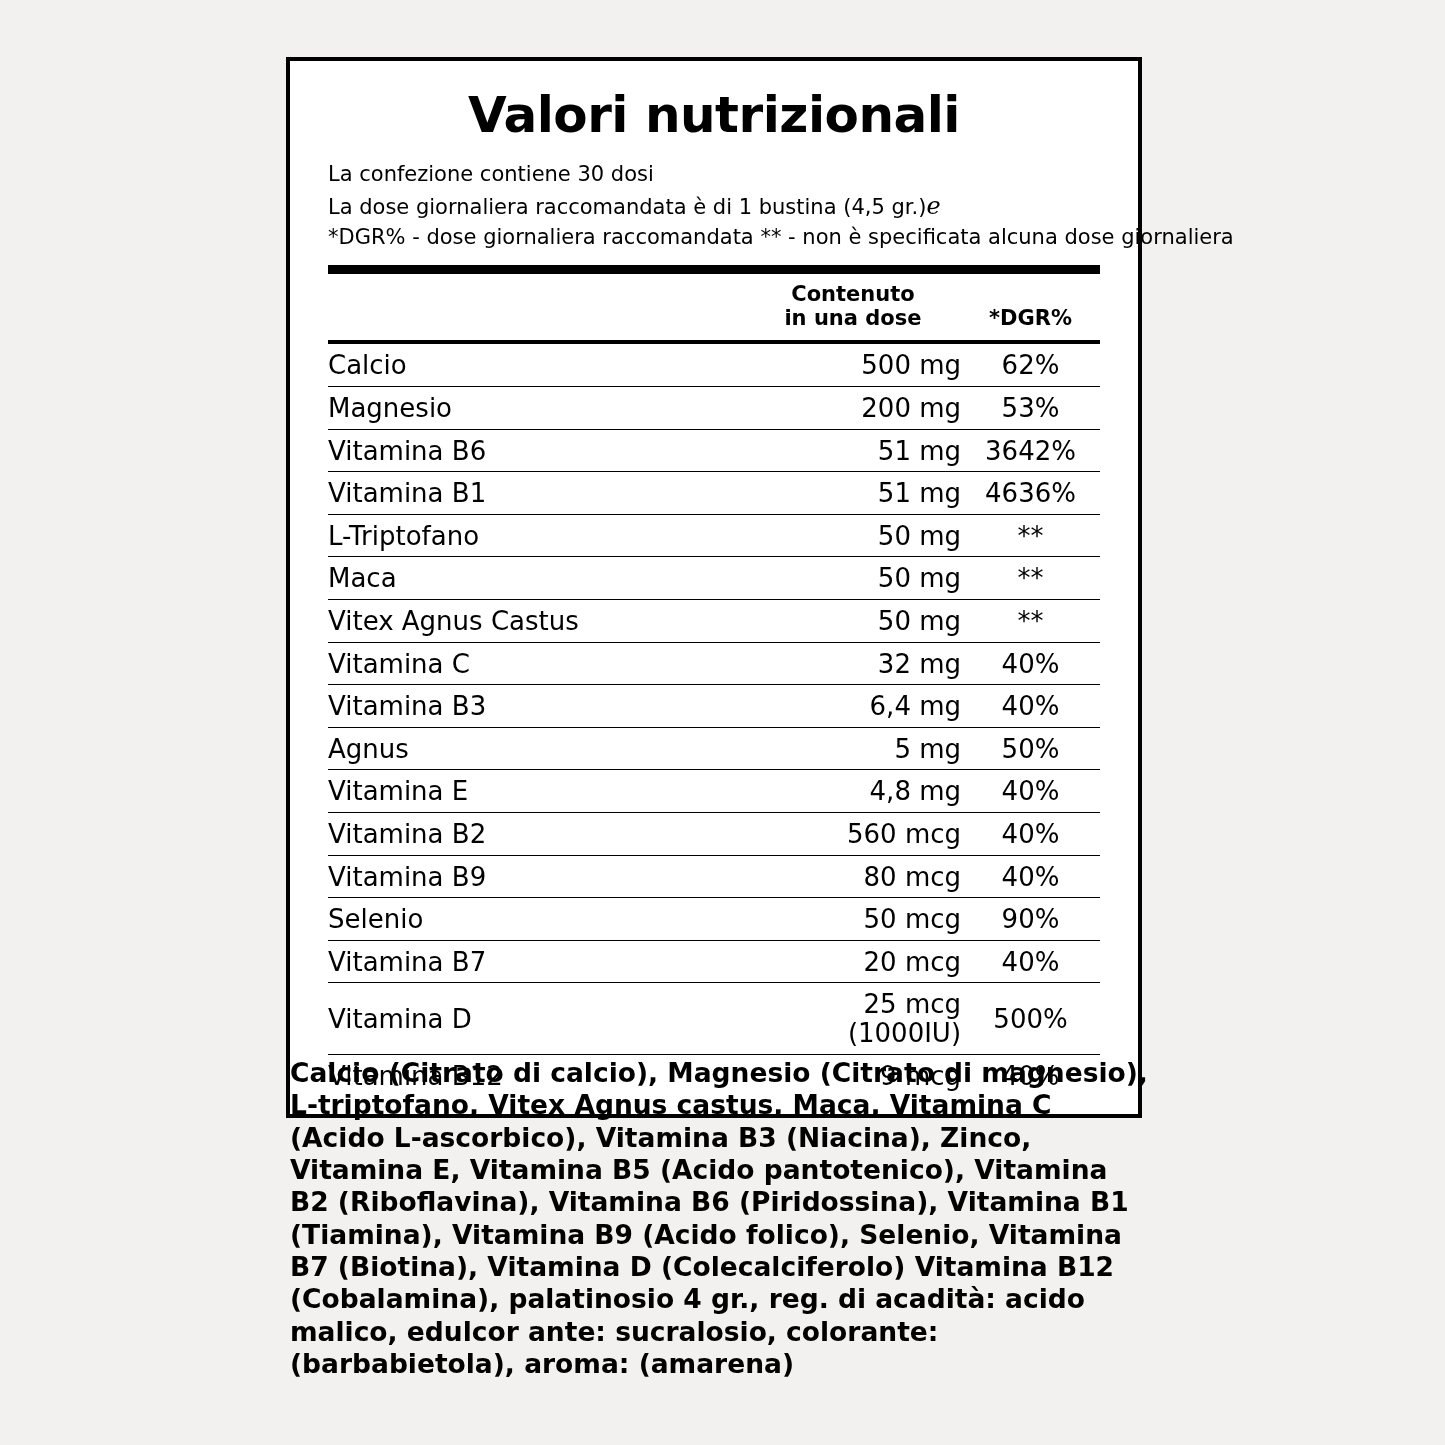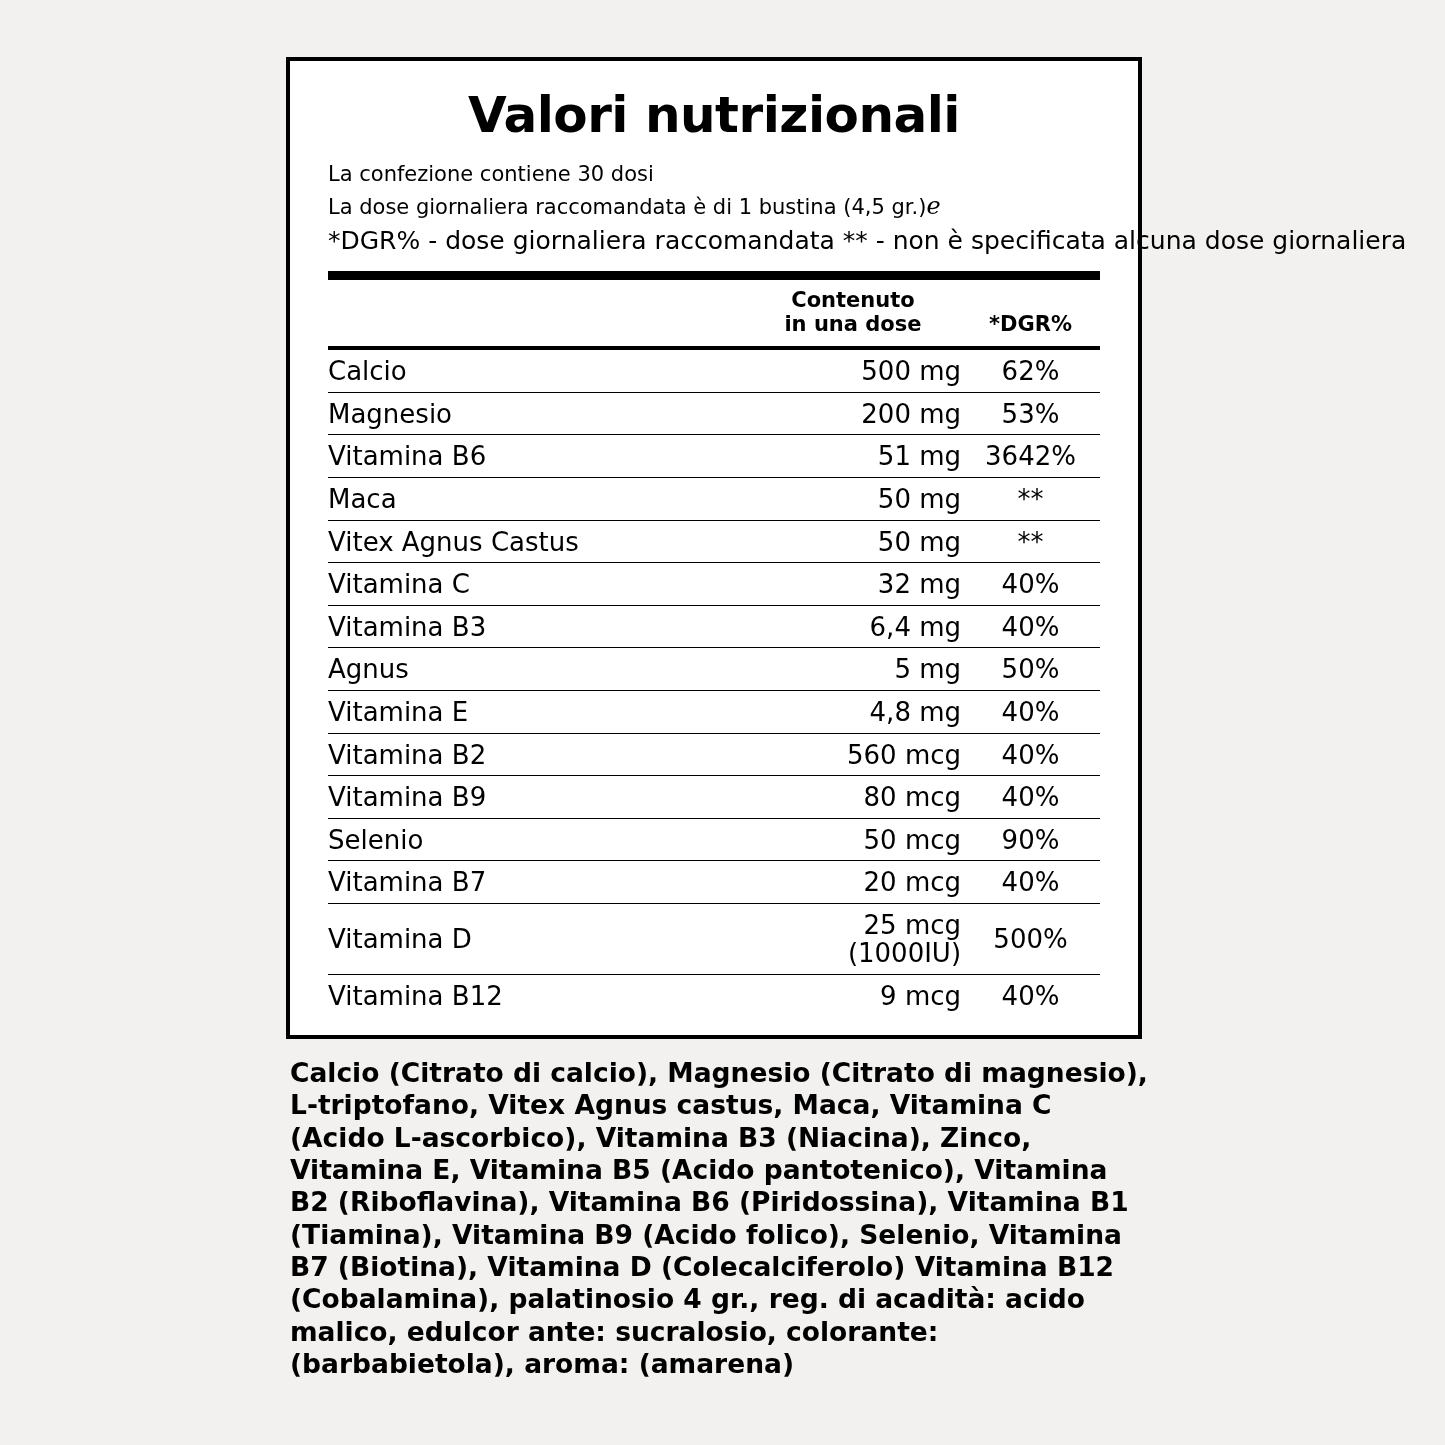--- a/index.html
+++ b/index.html
@@ -42,21 +42,21 @@
   .intro {
     font-size: 21px;
     line-height: 1.42;
     padding-left: 14px;
     padding-right: 4px;
   }
   .intro .line {
     white-space: nowrap;
   }
   .intro .line.small {
-    font-size: 25px;
+    font-size: 21px;
   }
   .e-mark {
     font-family: "DejaVu Serif", serif;
     font-style: italic;
     font-size: 24px;
   }
   .rule-top {
     height: 9px;
     background: #000;
     margin: 12px 14px 0 14px;
@@ -155,20 +155,30 @@
           <td class="name">Magnesio</td>
           <td class="amount">200 mg</td>
           <td class="dgr">53%</td>
         </tr>
         <tr>
           <td class="name">Vitamina B6</td>
           <td class="amount">51 mg</td>
           <td class="dgr">3642%</td>
         </tr>
         <tr>
+          <td class="name">Vitamina B1</td>
+          <td class="amount">51 mg</td>
+          <td class="dgr">4636%</td>
+        </tr>
+        <tr>
+          <td class="name">L-Triptofano</td>
+          <td class="amount">50 mg</td>
+          <td class="dgr">**</td>
+        </tr>
+        <tr>
           <td class="name">Maca</td>
           <td class="amount">50 mg</td>
           <td class="dgr">**</td>
         </tr>
         <tr>
           <td class="name">Vitex Agnus Castus</td>
           <td class="amount">50 mg</td>
           <td class="dgr">**</td>
         </tr>
         <tr>

